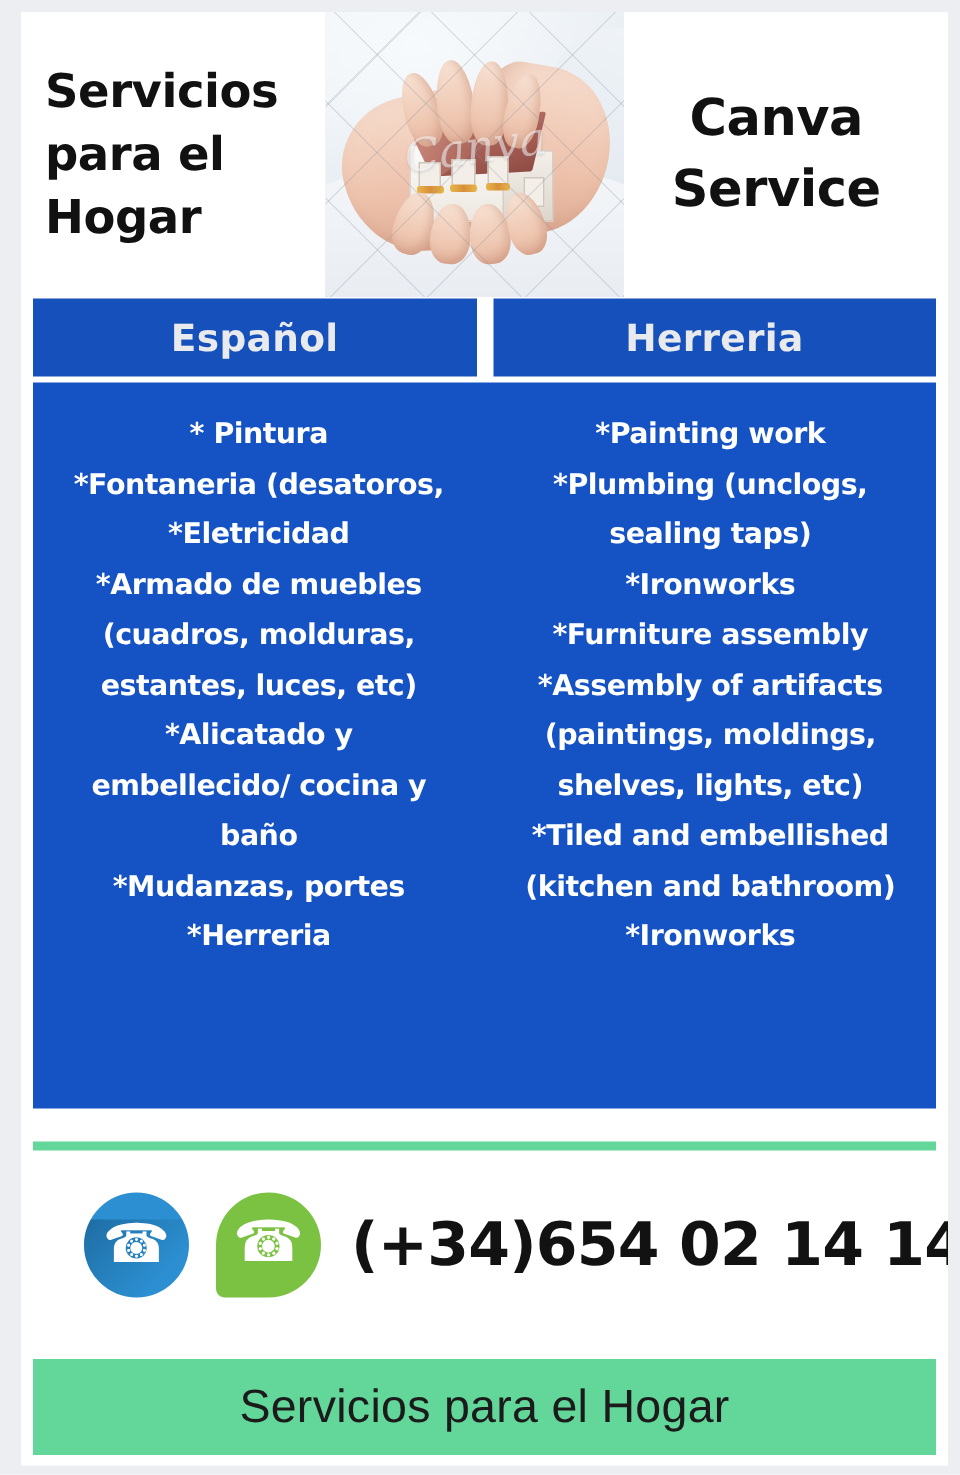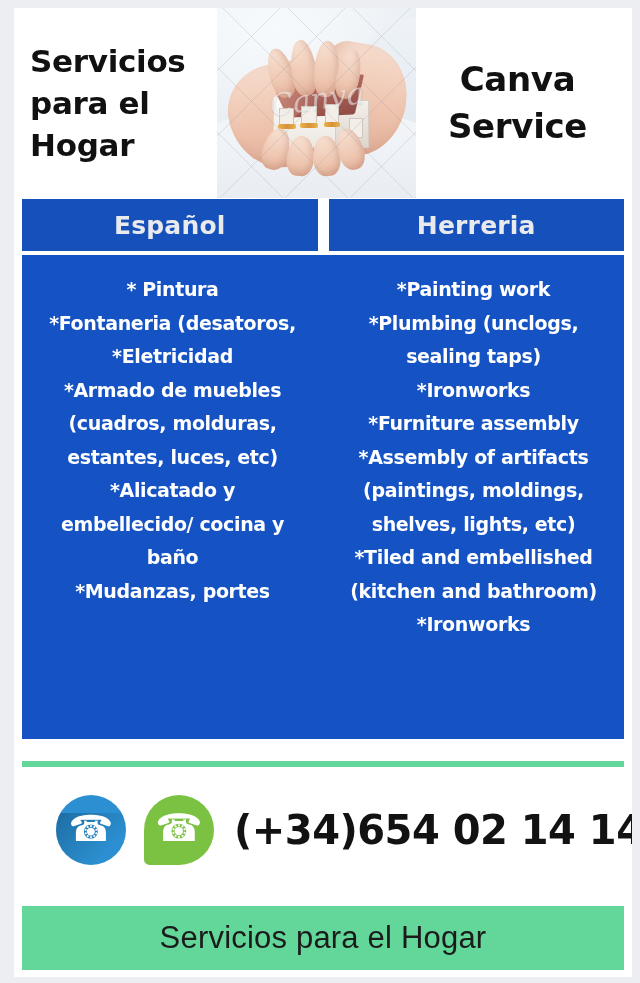--- a/index.html
+++ b/index.html
@@ -394,20 +394,21 @@
         <div class="svc-line">* Pintura</div>
         <div class="svc-line">*Fontaneria (desatoros,</div>
         <div class="svc-line">*Eletricidad</div>
         <div class="svc-line">*Armado de muebles</div>
         <div class="svc-line">(cuadros, molduras,</div>
         <div class="svc-line">estantes, luces, etc)</div>
         <div class="svc-line">*Alicatado y</div>
         <div class="svc-line">embellecido/ cocina y</div>
         <div class="svc-line">baño</div>
         <div class="svc-line">*Mudanzas, portes</div>
+        <div class="svc-line">*Herreria</div>
       </div>
 
       <div class="svc-col en">
         <div class="svc-line">*Painting work</div>
         <div class="svc-line">*Plumbing (unclogs,</div>
         <div class="svc-line">sealing taps)</div>
         <div class="svc-line">*Ironworks</div>
         <div class="svc-line">*Furniture assembly</div>
         <div class="svc-line">*Assembly of artifacts</div>
         <div class="svc-line">(paintings, moldings,</div>

